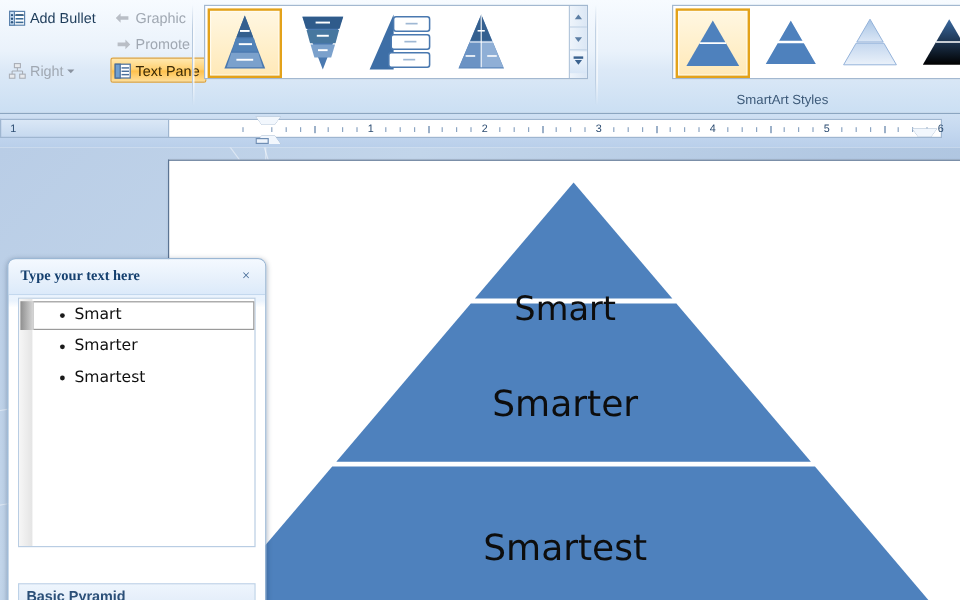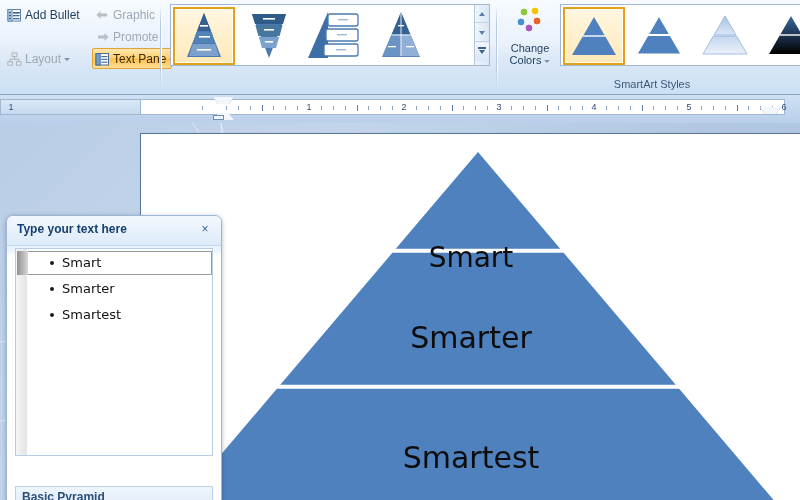--- a/index.html
+++ b/index.html
@@ -173,20 +173,21 @@
     box-shadow: 0 1px 4px rgba(30,50,75,0.35);
     box-sizing: border-box;
     overflow: hidden;
   }
   #tp-header {
     position: absolute; left: 0; top: 0; width: 100%; height: 30px;
     background: linear-gradient(to bottom,#f4f9ff 0%, #e6f0fb 60%, #dceafa 100%);
     border-bottom: 1px solid #c3d8ee;
     border-radius: 6px 6px 0 0;
     box-sizing: border-box;
+    font-family: Liberation Serif, serif;
   }
   #tp-title {
     position: absolute; left: 10px; top: 6px;
     font-weight: bold; font-size: 12px; color: #15406f;
   }
   #tp-close {
     position: absolute; right: 8px; top: 5px; width: 16px; height: 16px;
     text-align: center; line-height: 16px; font-size: 12px; color: #3a6290;
     border-radius: 2px;
   }
@@ -256,21 +257,21 @@
 
       <div class="cmd disabled" id="cmd-layout" style="left:4px; top:48px;">
         <span class="cmdicon">
           <svg width="15" height="15" viewBox="0 0 15 15">
             <rect x="5" y="1" width="5" height="3.4" fill="#e8eaed" stroke="#a8adb5" stroke-width="0.9"></rect>
             <rect x="0.8" y="9.8" width="4.6" height="3.4" fill="#e8eaed" stroke="#a8adb5" stroke-width="0.9"></rect>
             <rect x="9.4" y="9.8" width="4.6" height="3.4" fill="#e8eaed" stroke="#a8adb5" stroke-width="0.9"></rect>
             <path d="M7.5 4.4 V7.2 M3.1 7.2 H11.8 M3.1 7.2 V9.8 M11.8 7.2 V9.8" stroke="#a8adb5" stroke-width="0.9" fill="none"></path>
           </svg>
         </span>
-        <span>Layout</span><span class="cmdcaret"></span>
+        <span>Right</span><span class="cmdcaret"></span>
       </div>
 
       <div class="cmd disabled" id="cmd-promote" style="left:92px; top:4px;">
         <span class="cmdicon">
           <svg width="15" height="15" viewBox="0 0 15 15">
             <path d="M12 5.5 H5.5 L5.5 3 L1.5 7 L5.5 11 L5.5 8.5 H12 Z" fill="#b9bec6"></path>
           </svg>
         </span>
         <span>Graphic</span>
       </div>
@@ -370,35 +371,20 @@
 
       </div>
     </div>
   </div>
 
   <div class="rsep" style="left:496px;"></div>
 
   <div class="rgroup" id="g-styles" style="left:502px; width:300px;">
     <div class="rgroup-body">
 
-      <div class="bigbtn" style="left:2px; top:2px;">
-        <span style="position:absolute; left:11px; top:4px;">
-          <svg width="30" height="28" viewBox="0 0 30 28">
-            <circle cx="8" cy="5" r="4" fill="#8dc63f" stroke="#ffffff" stroke-width="1"></circle>
-            <circle cx="19" cy="4" r="4" fill="#f2c40e" stroke="#ffffff" stroke-width="1"></circle>
-            <circle cx="5" cy="15" r="4" fill="#4a90d9" stroke="#ffffff" stroke-width="1"></circle>
-            <circle cx="21" cy="14" r="4" fill="#e8622c" stroke="#ffffff" stroke-width="1"></circle>
-            <circle cx="13" cy="21" r="4" fill="#a55bbd" stroke="#ffffff" stroke-width="1"></circle>
-          </svg>
-        </span>
-        <span class="lbl">
-          <span>Change</span><br>
-          <span>Colors</span><span class="cmdcaret"></span>
-        </span>
-      </div>
 
       <div class="gallery" style="left:58px; top:4px; width:244px; height:62px;">
 
         <div class="gitem sel" style="left:2px;">
           <svg width="58" height="54" viewBox="0 0 58 54">
             <polygon points="29,8 7,46 51,46" fill="#4e81bd"></polygon>
             <path d="M18,27 H40" stroke="#ffffff" stroke-width="1.4"></path>
           </svg>
         </div>
 

